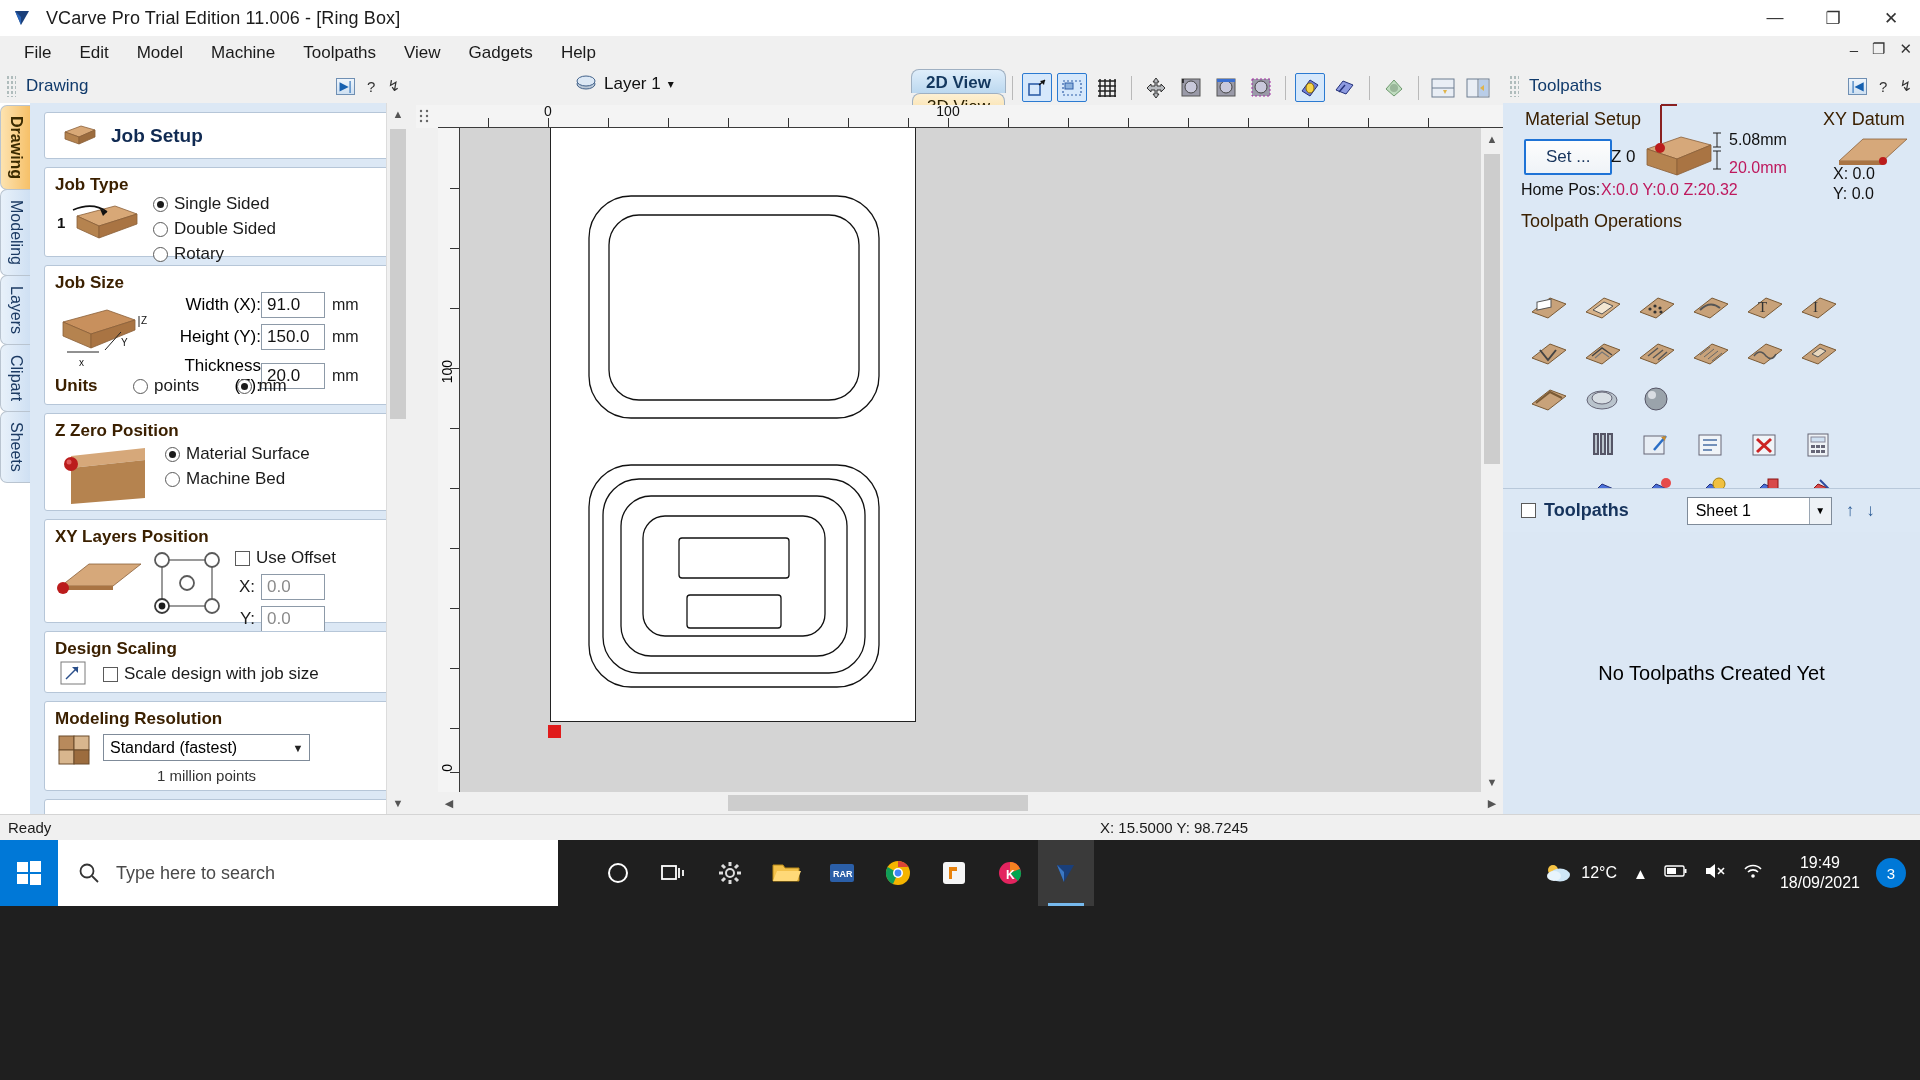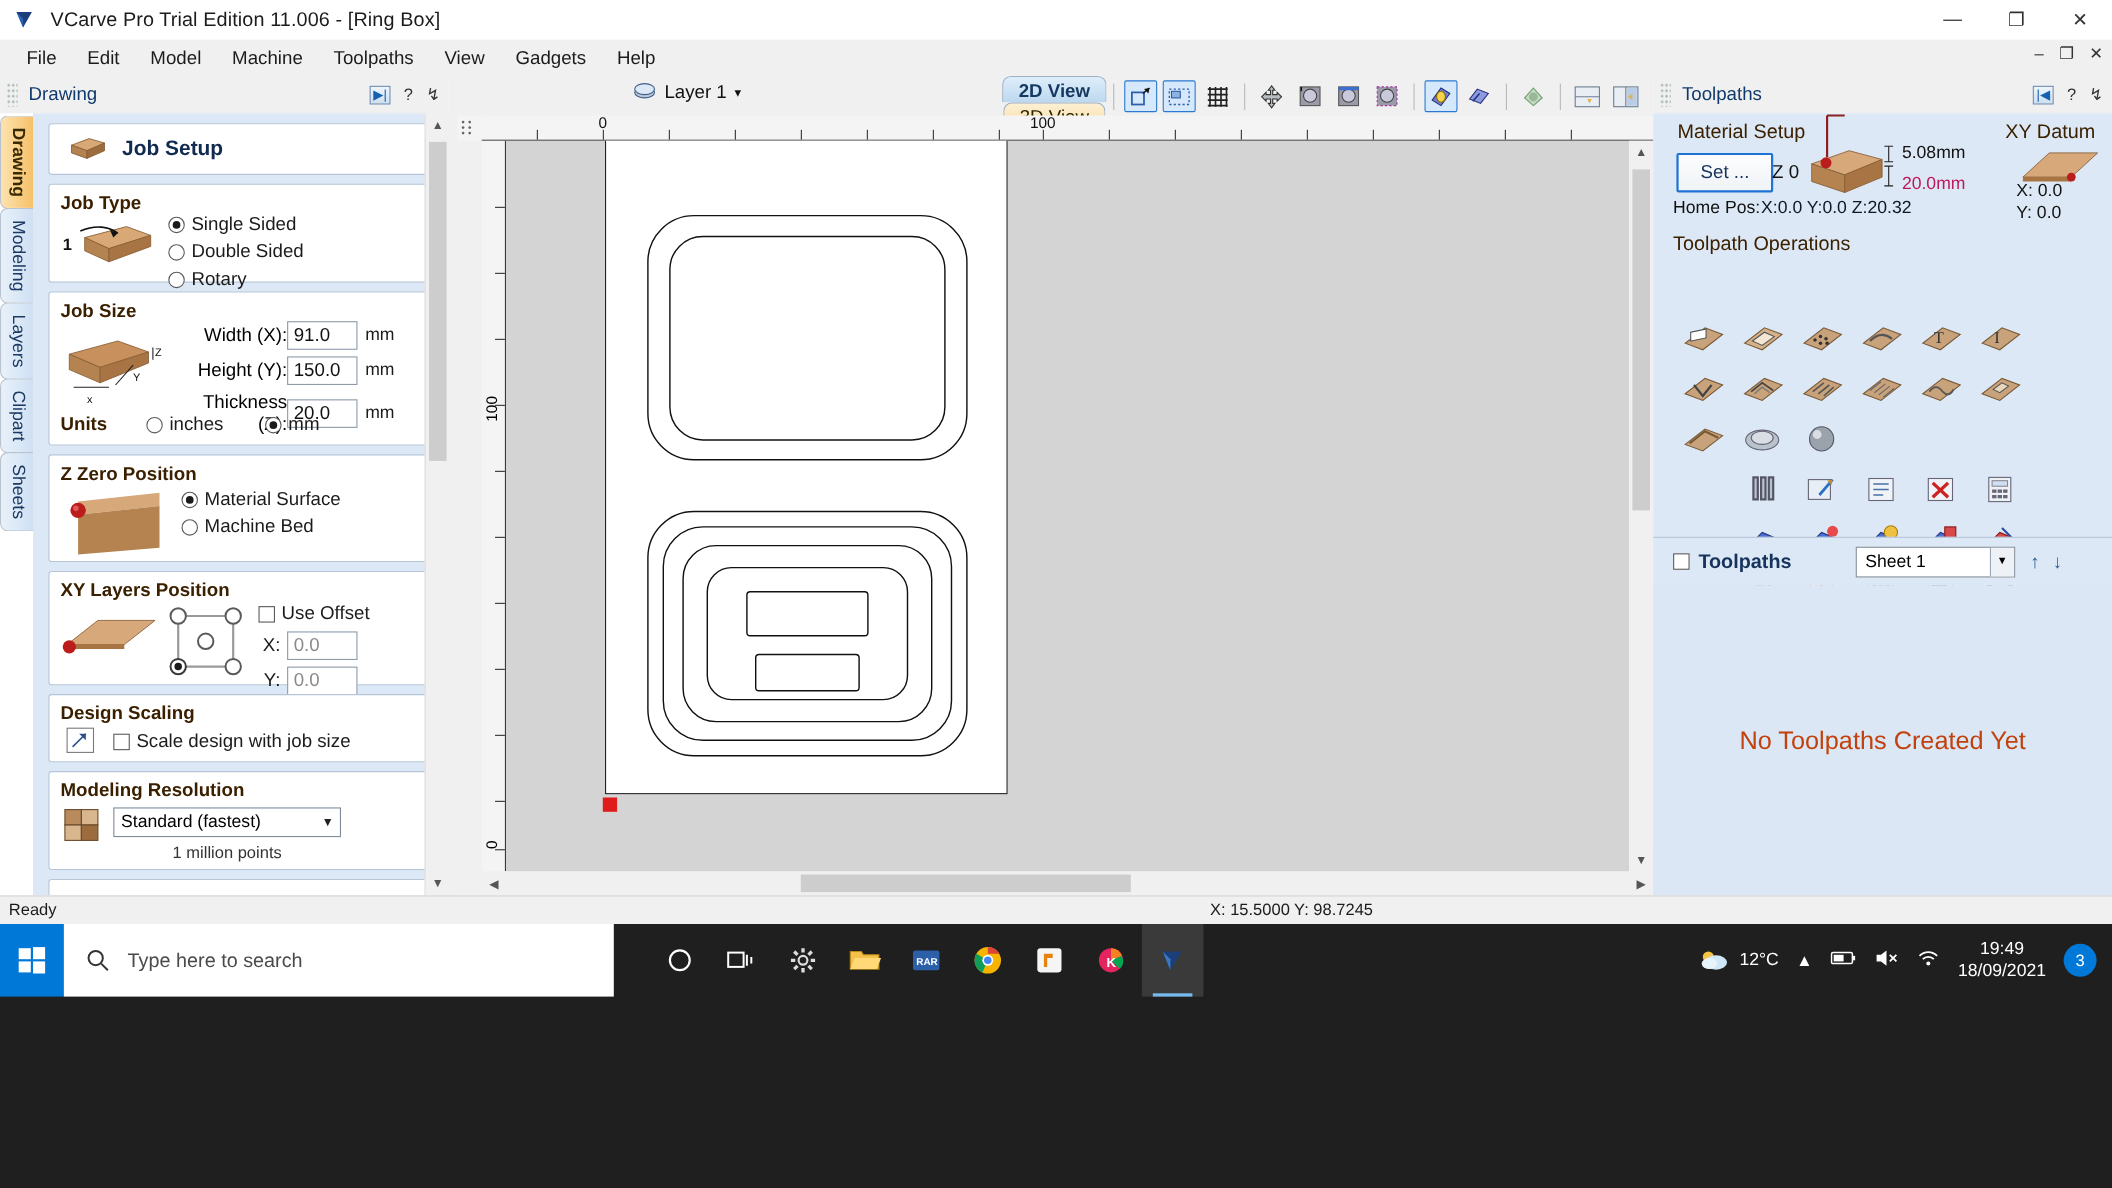--- a/index.html
+++ b/index.html
@@ -95,21 +95,21 @@
   
   .rp-header { position:absolute; left:1503px; top:69px; width:417px; height:34px; background:#f0f0f0; display:flex; align-items:center;}
   .rpanel { position:absolute; left:1503px; top:103px; width:417px; height:711px; background:#dce8f5; }
   .rsec-title { font-weight:normal; font-size:18px; color:#3b2000; }
   .setbtn { border:2px solid #1e73d6; background:linear-gradient(#fdfdfd,#eff3f7); font-size:17px; color:#16335c; padding:6px 20px; border-radius:2px;}
   .ops-grid { position:absolute; left:1528px; top:290px; width:340px; display:flex; flex-wrap:wrap; gap:12px 14px;}
   .opicon { width:40px; height:34px; position:relative; }
 
   .tpbar { position:absolute; left:1503px; top:488px; width:417px; height:44px; background:#dce8f5; border-top:1px solid #b8c8da; display:flex; align-items:center;}
   .tp-sel { width:145px; height:28px; border:1px solid #7f8b99; background:#fff; font-size:16px; display:flex; align-items:center; padding-left:8px; position:relative;}
-  .tp-empty { position:absolute; left:1503px; top:532px; width:417px; height:282px; background:#dbe7f4; display:flex; align-items:center; justify-content:center; color:#c2410c; font-size:23px;}
+  .tp-empty { position:absolute; left:1503px; top:532px; width:417px; height:282px; background:#dbe7f4; display:flex; align-items:center; justify-content:center; color:#000000; font-size:20px;}
 
   
   .statusbar { position:absolute; left:0; top:814px; width:1920px; height:26px; background:#f0f0f0; border-top:1px solid #d4d4d4; display:flex; align-items:center; font-size:15px; color:#1b1b1b;}
 
   
   .taskbar { position:absolute; left:0; top:840px; width:1920px; height:240px; background:#1f1f1f;}
   .tb-row { position:absolute; left:0; top:0; width:1920px; height:66px; background:#1f1f1f; display:flex; align-items:center;}
   .startbtn { width:58px; height:66px; background:#0078d7; display:flex; align-items:center; justify-content:center;}
   .searchbox { width:500px; height:66px; background:#fff; display:flex; align-items:center; padding-left:20px; gap:16px; color:#4a4a4a; font-size:18px;}
   .tb-app { width:56px; height:66px; display:flex; align-items:center; justify-content:center; position:relative;}
@@ -241,21 +241,21 @@
         </div>
         <div class="row">
           <span style="width:106px;text-align:right;font-size:17px">Thickness (Z):</span>
           <input class="field" value="20.0" style="">
           <span class="unit">mm</span>
         </div>
       </div>
       <div style="position:absolute; left:10px; top:110px; display:flex; align-items:center;">
         <span style="font-weight:bold;font-size:17px;color:#3b2000;width:78px">Units</span>
         <span class="radio"></span>
-        <span class="lbl">inches</span>
+        <span class="lbl">points</span>
         <span class="radio on" style="margin-left:38px"></span>
         <span class="lbl">mm</span>
       </div>
     </div>
 
     <div class="grp" style="height:98px">
       <div class="grp-title">Z Zero Position</div>
       <div style="position:absolute; left:8px; top:28px;">
         <svg width="100" height="64" viewBox="0 0 100 64">
           <polygon points="18,14 92,6 92,18 18,26" fill="#d6a87a"></polygon>
@@ -586,21 +586,21 @@
       <svg width="80" height="46" viewBox="0 0 80 46">
         <polygon points="6,30 30,8 74,8 50,30" fill="#d6a87a" stroke="#8a6038" stroke-width="0.8"></polygon>
         <polygon points="6,30 50,30 50,34 6,34" fill="#a97443"></polygon>
         <circle cx="50" cy="30" r="4" fill="#bb1c1c"></circle>
       </svg>
     </div>
     <div style="position:absolute;left:330px;top:62px;font-size:16px;color:#111">X: 0.0</div>
     <div style="position:absolute;left:330px;top:82px;font-size:16px;color:#111">Y: 0.0</div>
 
     <div style="position:absolute;left:18px;top:78px;font-size:16px;color:#111;">Home Pos:</div>
-    <div style="position:absolute;left:98px;top:78px;font-size:16px;color:#0f172a;">X:0.0 Y:0.0 Z:20.32</div>
+    <div style="position:absolute;left:98px;top:78px;font-size:16px;color:#be185d;">X:0.0 Y:0.0 Z:20.32</div>
 
     <div style="position:absolute;left:18px;top:108px;" class="rsec-title">Toolpath Operations</div>
   </div>
 
   <div class="ops-grid">
 
     <div class="opicon"><svg width="40" height="34" viewBox="0 0 40 34">
           <polygon points="4,22 22,8 38,14 20,28" fill="#c8a27a" stroke="#7a5a35"></polygon>
           <rect x="9" y="14" width="14" height="8" fill="#fff" stroke="#555" transform="skewY(-12)"></rect>
         </svg></div>

